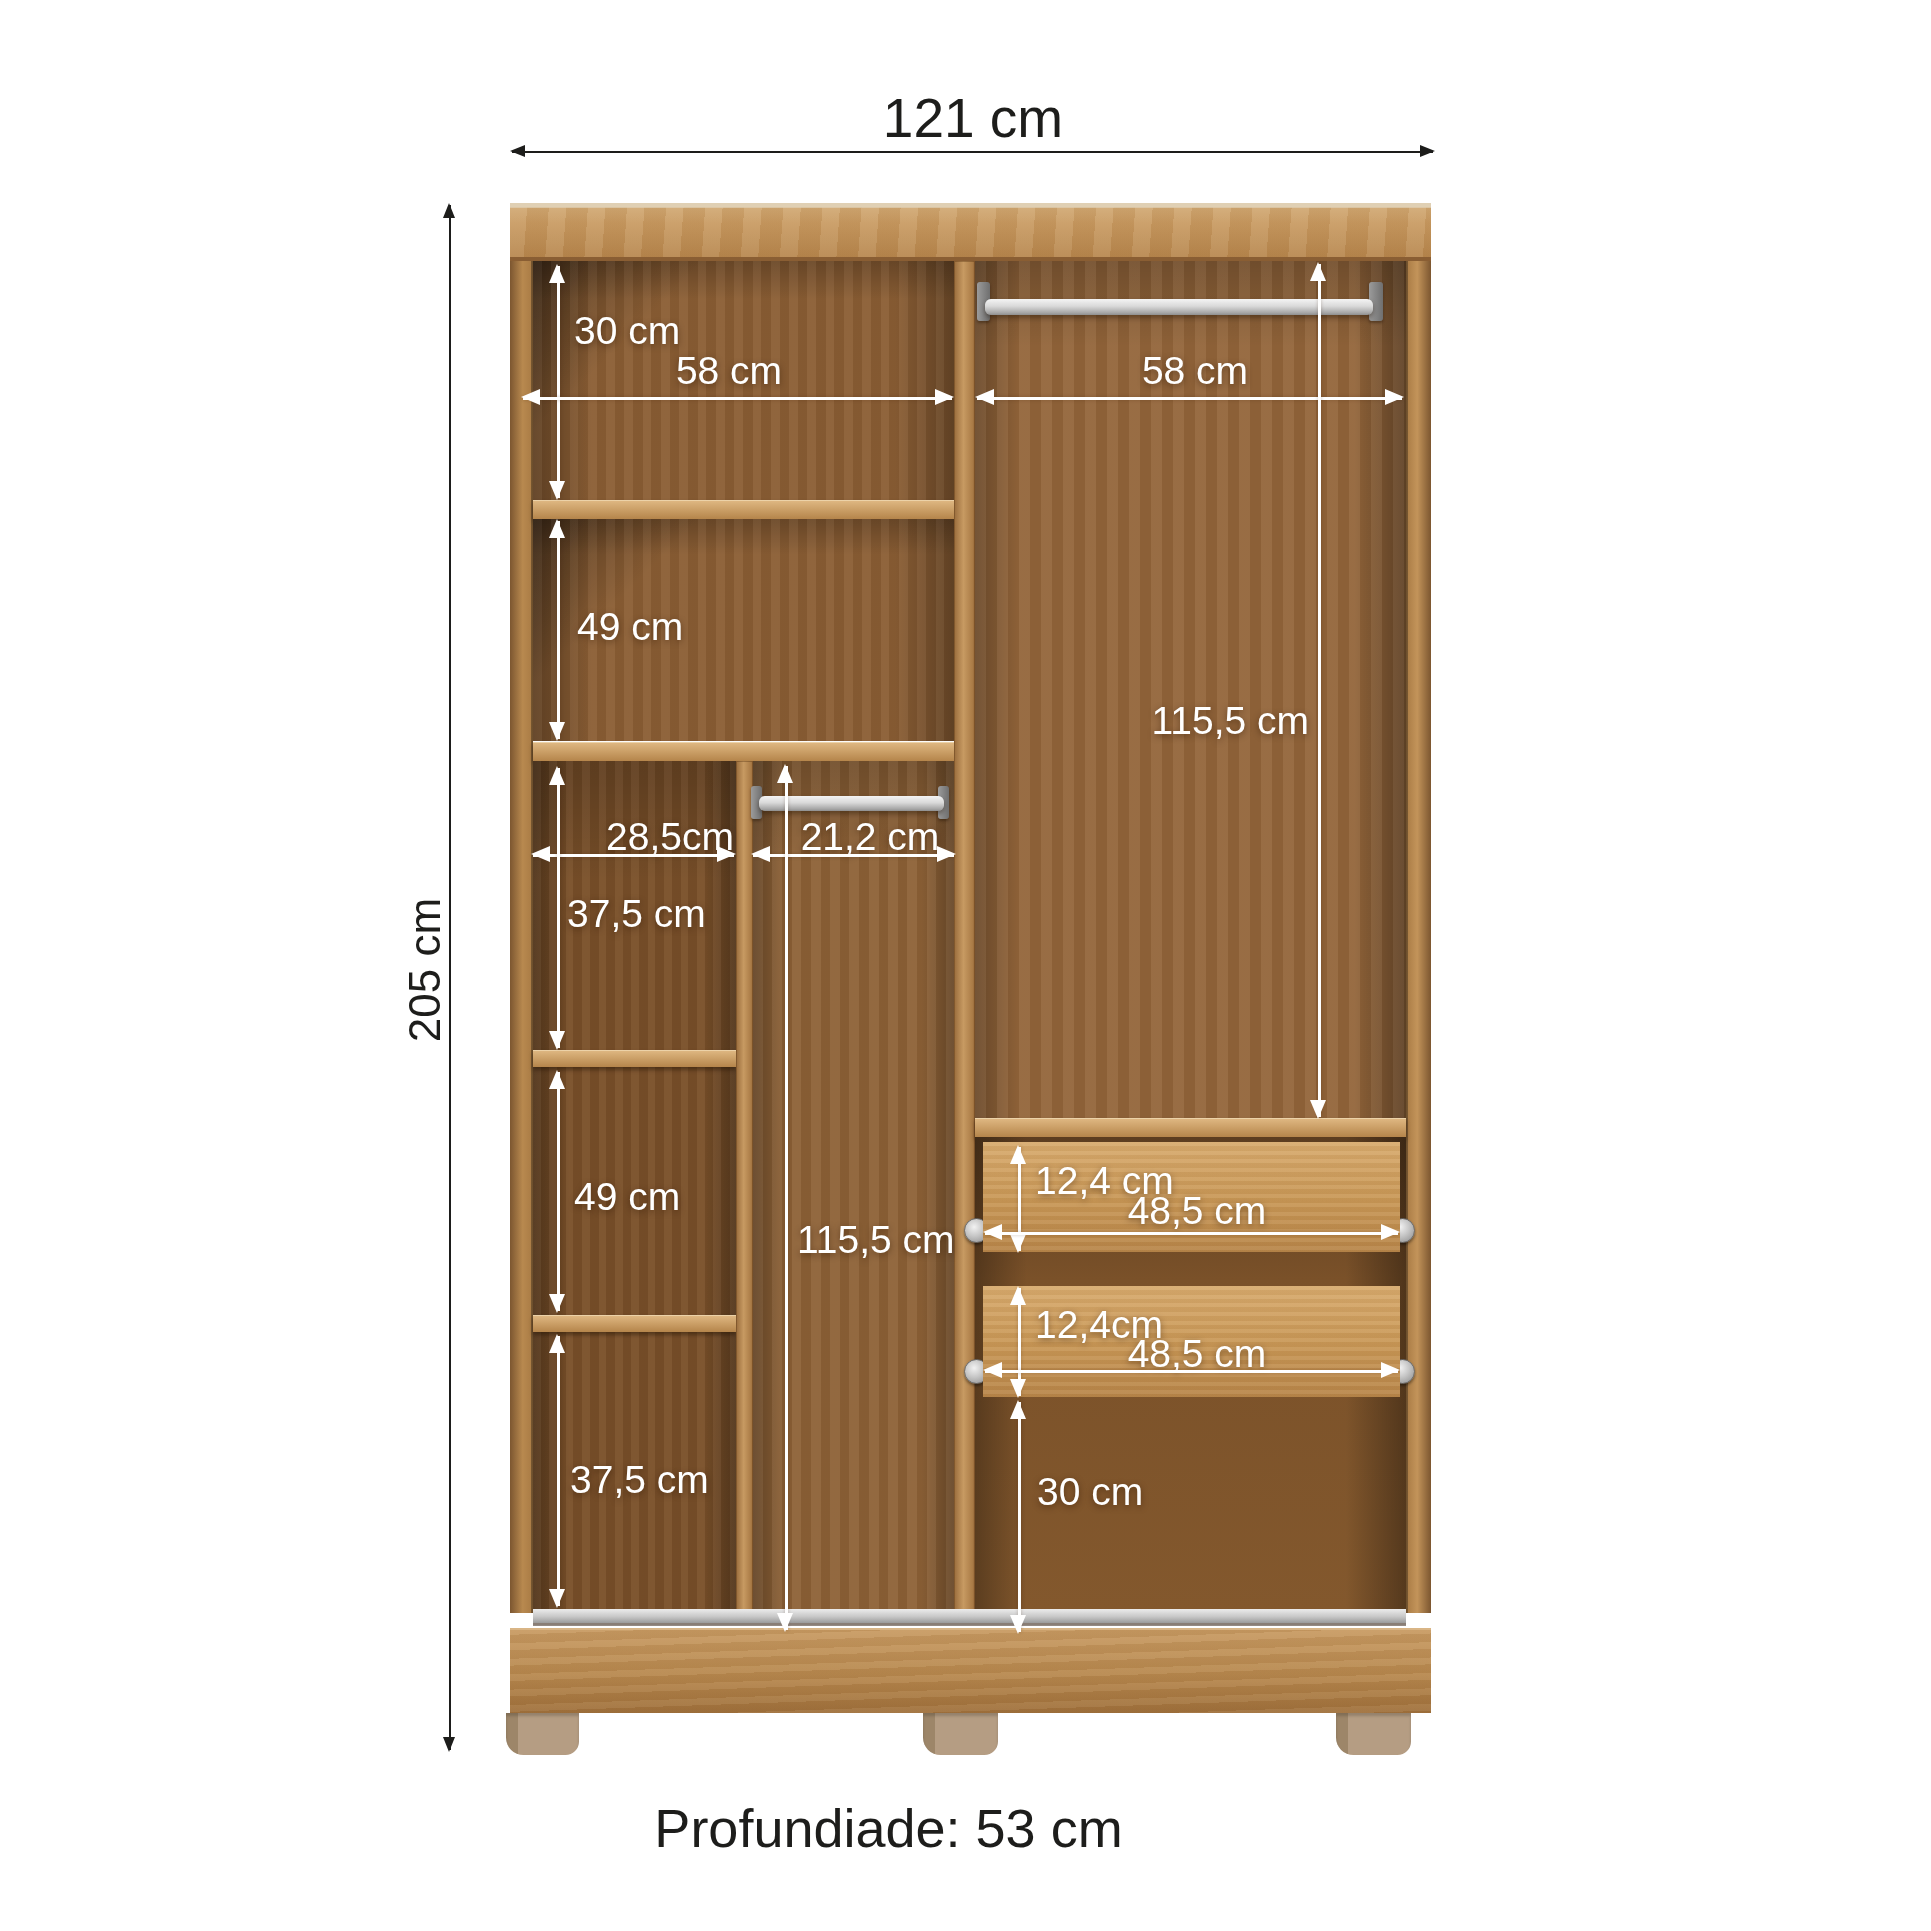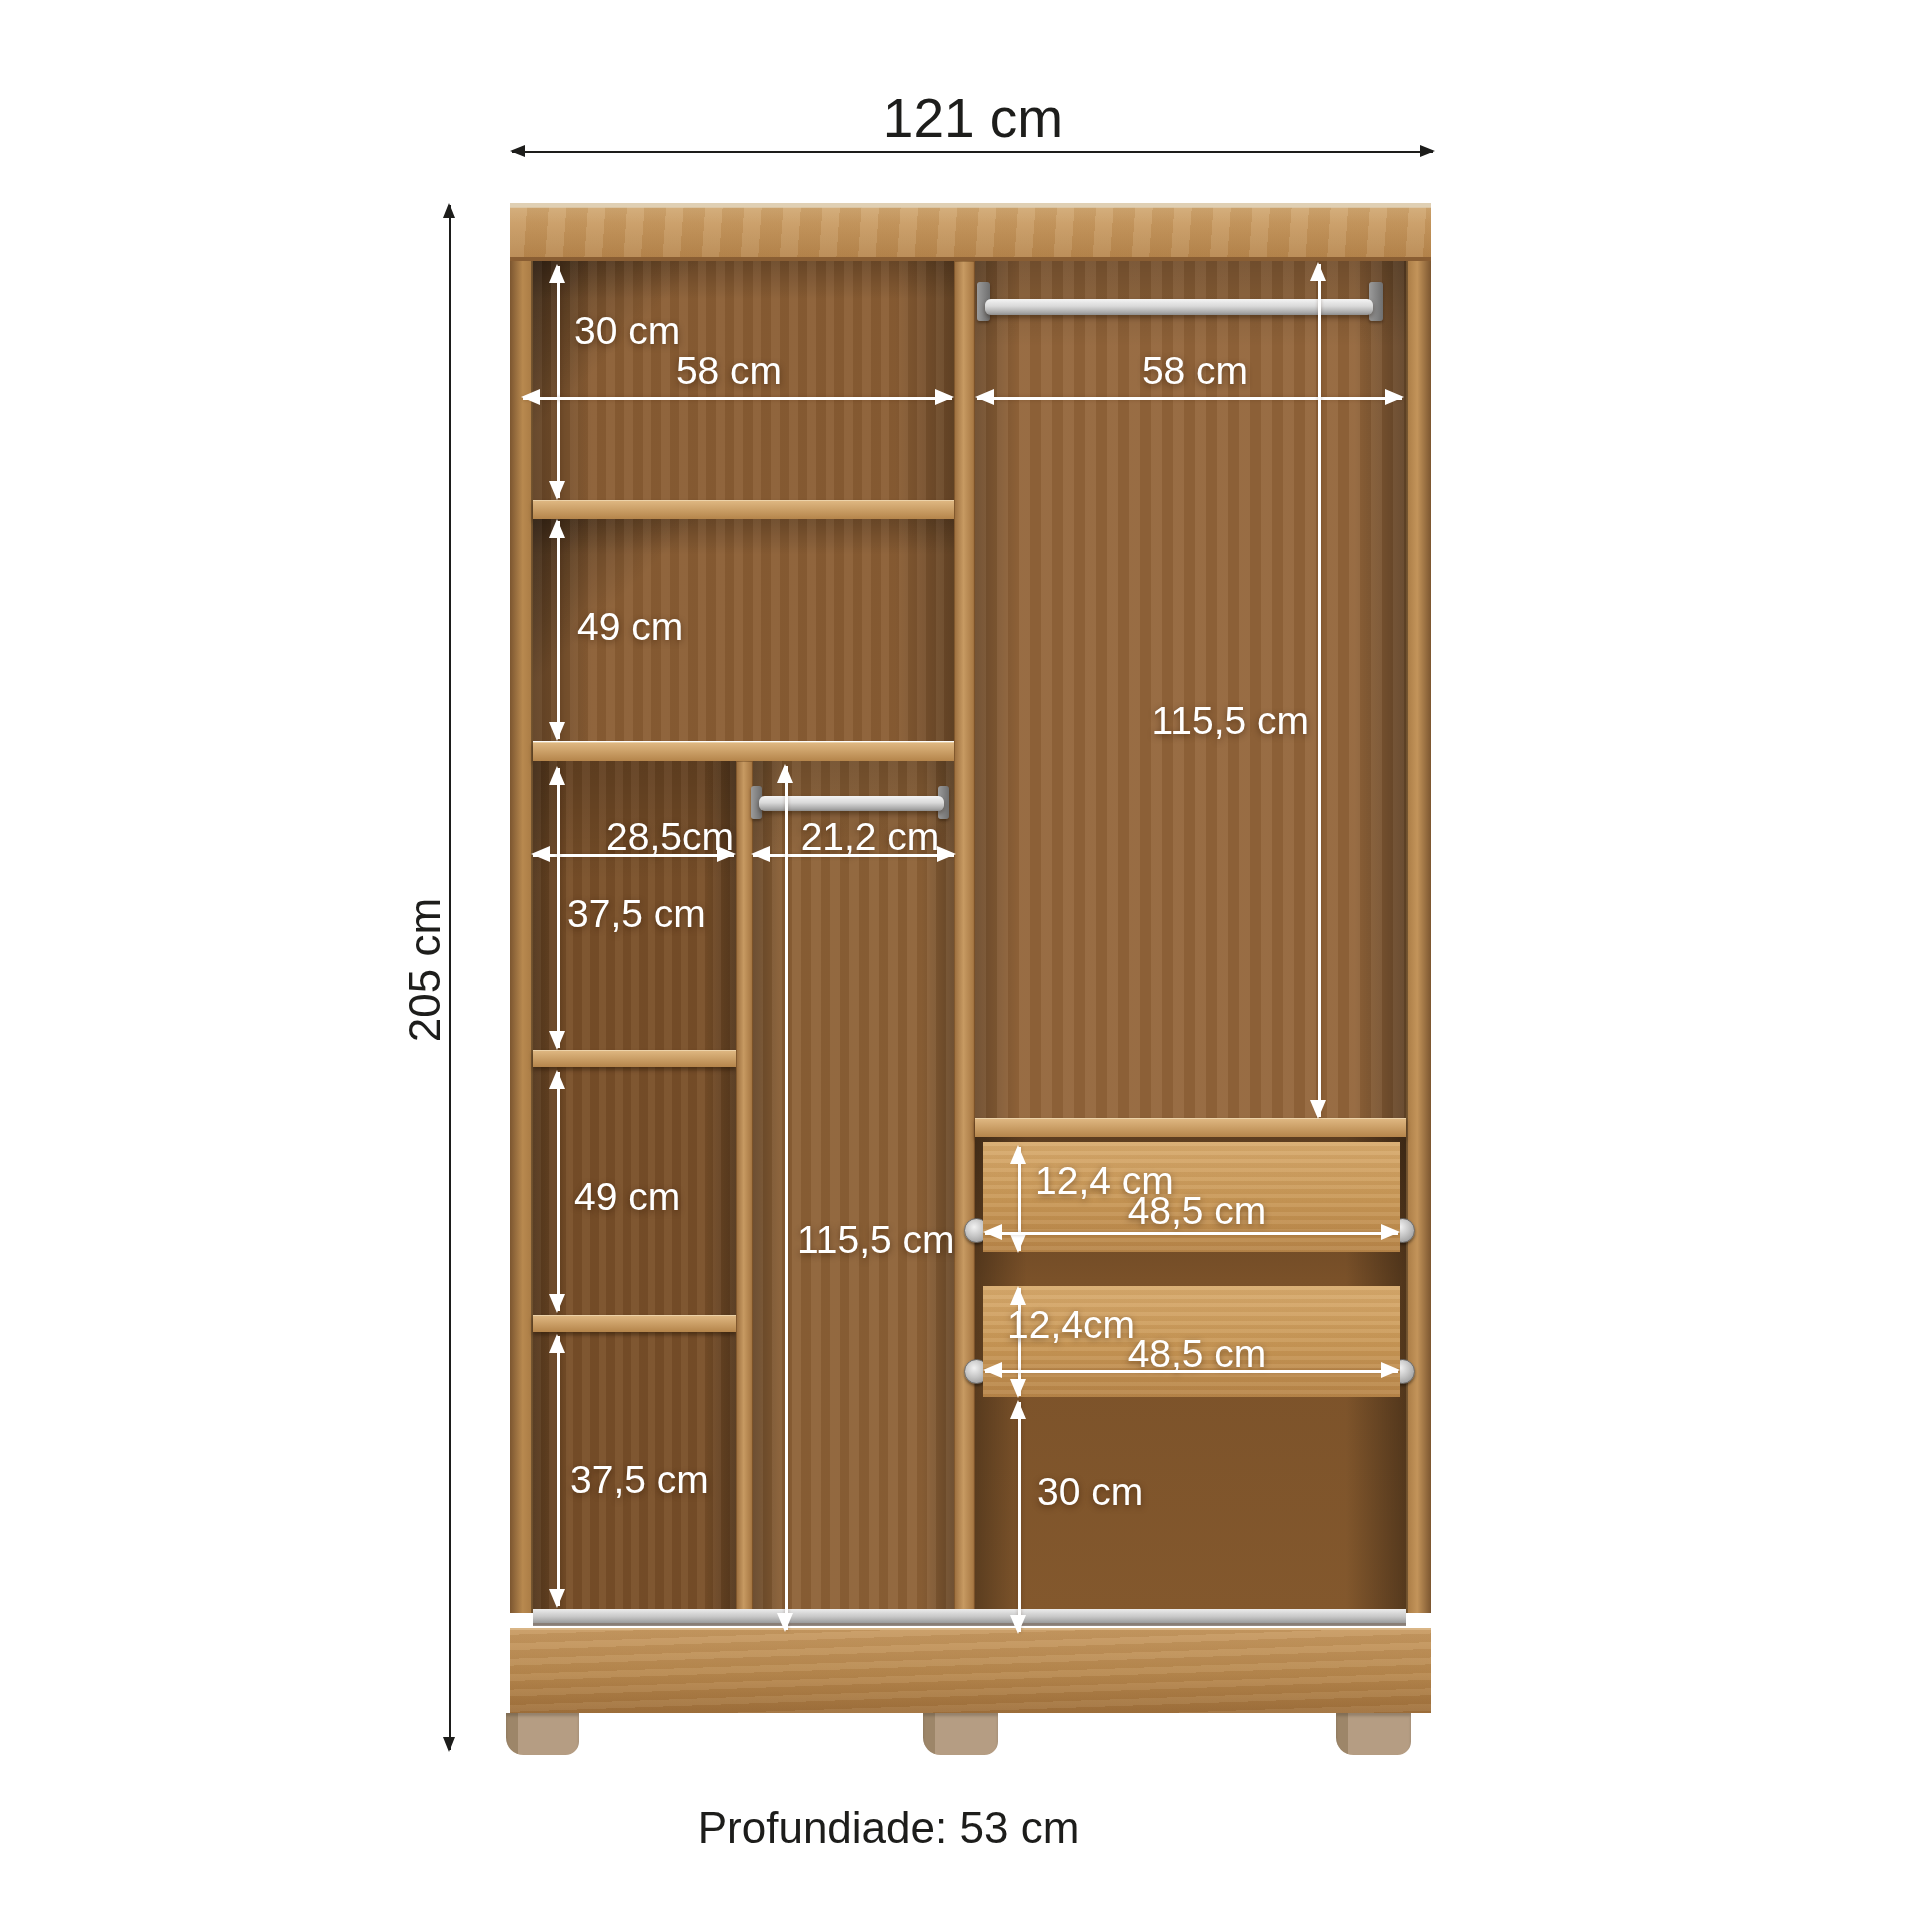--- a/index.html
+++ b/index.html
@@ -79,21 +79,21 @@
 <body>
 
 <div class="stage">
 
   <div class="dim dark ctr" style="left:857px;top:94px;width:232px;font-size:55px;">121 cm</div>
   <div class="ar h black" style="left:512px;top:151px;width:921px;"></div>
 
   <div class="dim dark ctr rot" style="left:309px;top:946px;width:232px;font-size:44px;">205 cm</div>
   <div class="ar v black" style="left:449px;top:205px;height:1545px;"></div>
 
-  <div class="dim dark ctr" style="left:647px;top:1804px;width:483px;font-size:44px;">Profundiade: 53 cm</div>
+  <div class="dim dark ctr" style="left:647px;top:1804px;width:483px;font-size:54px;">Profundiade: 53 cm</div>
 
   <div class="abs notch" style="left:512px;top:203px;width:37px;height:12.6px;"></div>
   <div class="abs slab" style="left:510px;top:203px;width:921px;height:58px;"></div>
 
   <div class="abs wallL" style="left:510px;top:261px;width:23px;height:1352px;"></div>
   <div class="abs wallR" style="left:1406px;top:261px;width:25px;height:1352px;"></div>
 
   <div class="abs backA" style="left:533px;top:261px;width:421px;height:239px;"></div>
   <div class="abs shelf" style="left:533px;top:500px;width:421px;height:19.3px;"></div>
   <div class="abs backA" style="left:533px;top:519px;width:421px;height:222px;"></div>
@@ -166,21 +166,21 @@
 
   <div class="ar v white" style="left:1318px;top:264px;height:853px;"></div>
   <div class="dim rgt" style="left:1116px;top:697px;width:193px;">115,5 cm</div>
 
   <div class="ar v white" style="left:1018px;top:1147px;height:104px;"></div>
   <div class="dim" style="left:1035px;top:1157px;text-align:center;">12,4 cm</div>
   <div class="dim ctr" style="left:1091px;top:1187px;width:212px;">48,5 cm</div>
   <div class="ar h white" style="left:985px;top:1232px;width:413px;"></div>
 
   <div class="ar v white" style="left:1018px;top:1288px;height:108px;"></div>
-  <div class="dim" style="left:1007px;top:1301px;">12,4cm</div>
+  <div class="dim" style="left:1035px;top:1301px;">12,4cm</div>
   <div class="dim ctr" style="left:1091px;top:1330px;width:212px;">48,5 cm</div>
   <div class="ar h white" style="left:985px;top:1370px;width:413px;"></div>
 
   <div class="ar v white" style="left:1018px;top:1402px;height:230px;"></div>
   <div class="dim" style="left:1037px;top:1468px;">30 cm</div>
 
 </div>
 
 
 </body></html>

